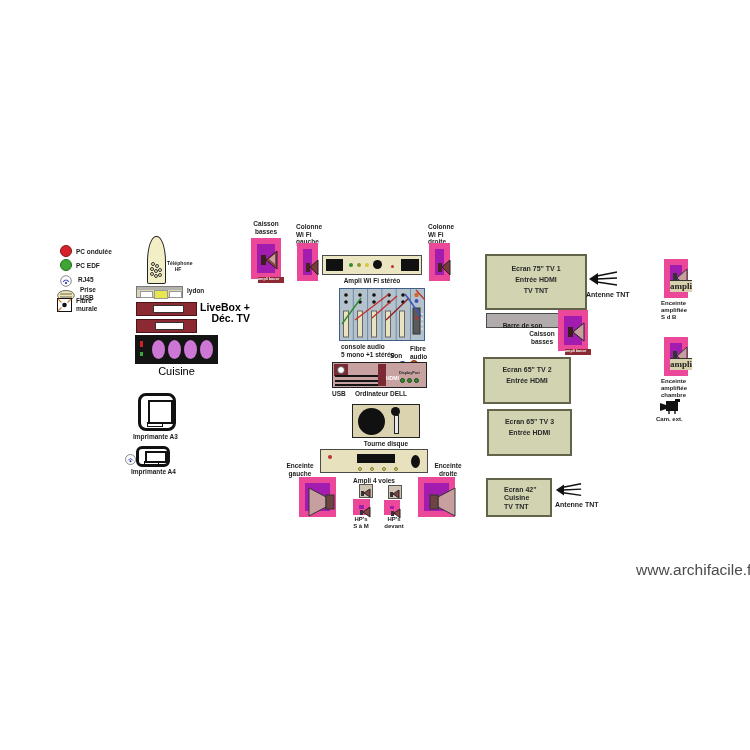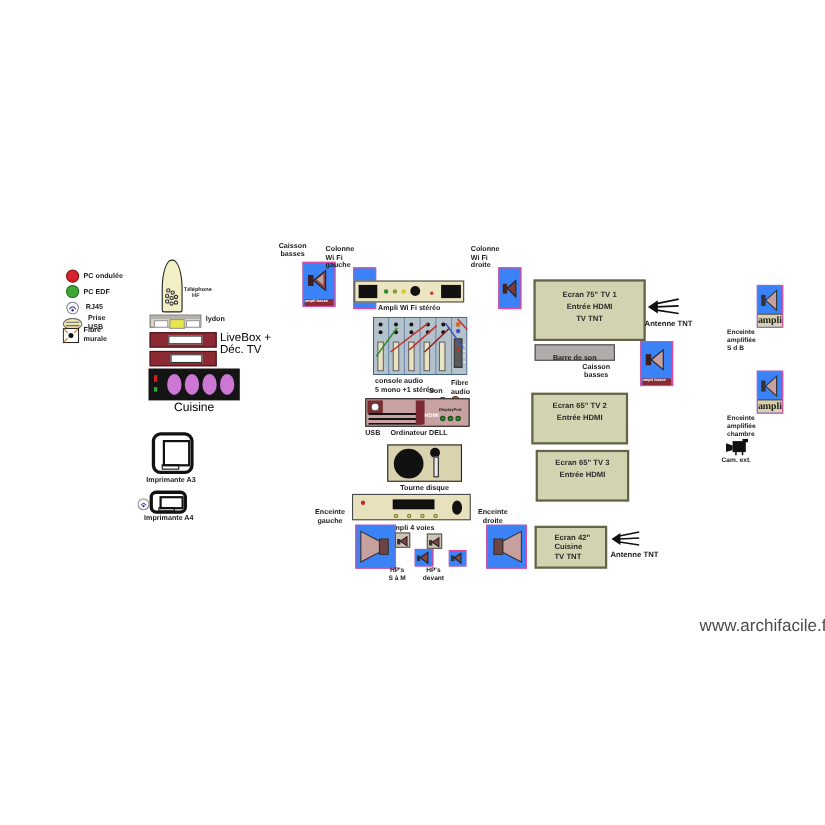--- a/index.html
+++ b/index.html
@@ -1,24 +1,24 @@
 <!DOCTYPE html>
 <html><head>
 <meta charset="utf-8">
 <style>
   html,body{margin:0;padding:0;background:#fff;}
   #canvas{position:relative;width:750px;height:750px;background:#fff;overflow:hidden;
           font-family:"Liberation Sans",sans-serif;}
   .abs{position:absolute;}
   .lbl{position:absolute;font:bold 6.5px/1.18 "Liberation Sans",sans-serif;color:#1c1c1c;white-space:pre-line;}
-  .lbl.big{font-weight:normal;font-size:10.5px;line-height:1.05;color:#000;}
+  .lbl.big{font-weight:bold;font-size:10.5px;line-height:1.05;color:#000;text-align:right;}
   .lbl.med{font-weight:400;font-size:11px;color:#000;}
   .lbl.tiny{font-size:6px;transform:scale(.85);transform-origin:0 0;}
   .lbl.ctr{text-align:center;}
-  .spk{position:absolute;background:#3b82f6;border:1px solid #ec4899;box-sizing:border-box;margin-left:24px;}
+  .spk{position:absolute;background:#a21caf;border:6px solid #ec4899;box-sizing:border-box;}
   .devbeige{position:absolute;background:#e8e1bd;border:1px solid #4a4a4a;box-sizing:border-box;}
   .tv{position:absolute;background:#d2d3b1;border:2px solid #63634a;box-sizing:border-box;}
   .tvtext{font:bold 7px/1.55 "Liberation Sans",sans-serif;color:#2a2a2a;text-align:center;white-space:pre-line;padding-top:8px;}
   .maroon{background:#8b2a33;}
   .strip{position:absolute;background:#8b2a33;overflow:hidden;}
   .striptxt{font:bold 6px/7px "Liberation Sans",sans-serif;color:#fff;white-space:nowrap;transform:scale(.62);transform-origin:0 0;}
   .amplistrip{position:absolute;background:#d9d0ae;border-top:1px solid #333;text-align:center;
               font:bold 9px/11px "Liberation Serif",serif;color:#222;}
   .dot{position:absolute;border-radius:50%;box-sizing:border-box;}
   .wm{position:absolute;font:15.5px "Liberation Sans",sans-serif;color:#4b4b4b;}

